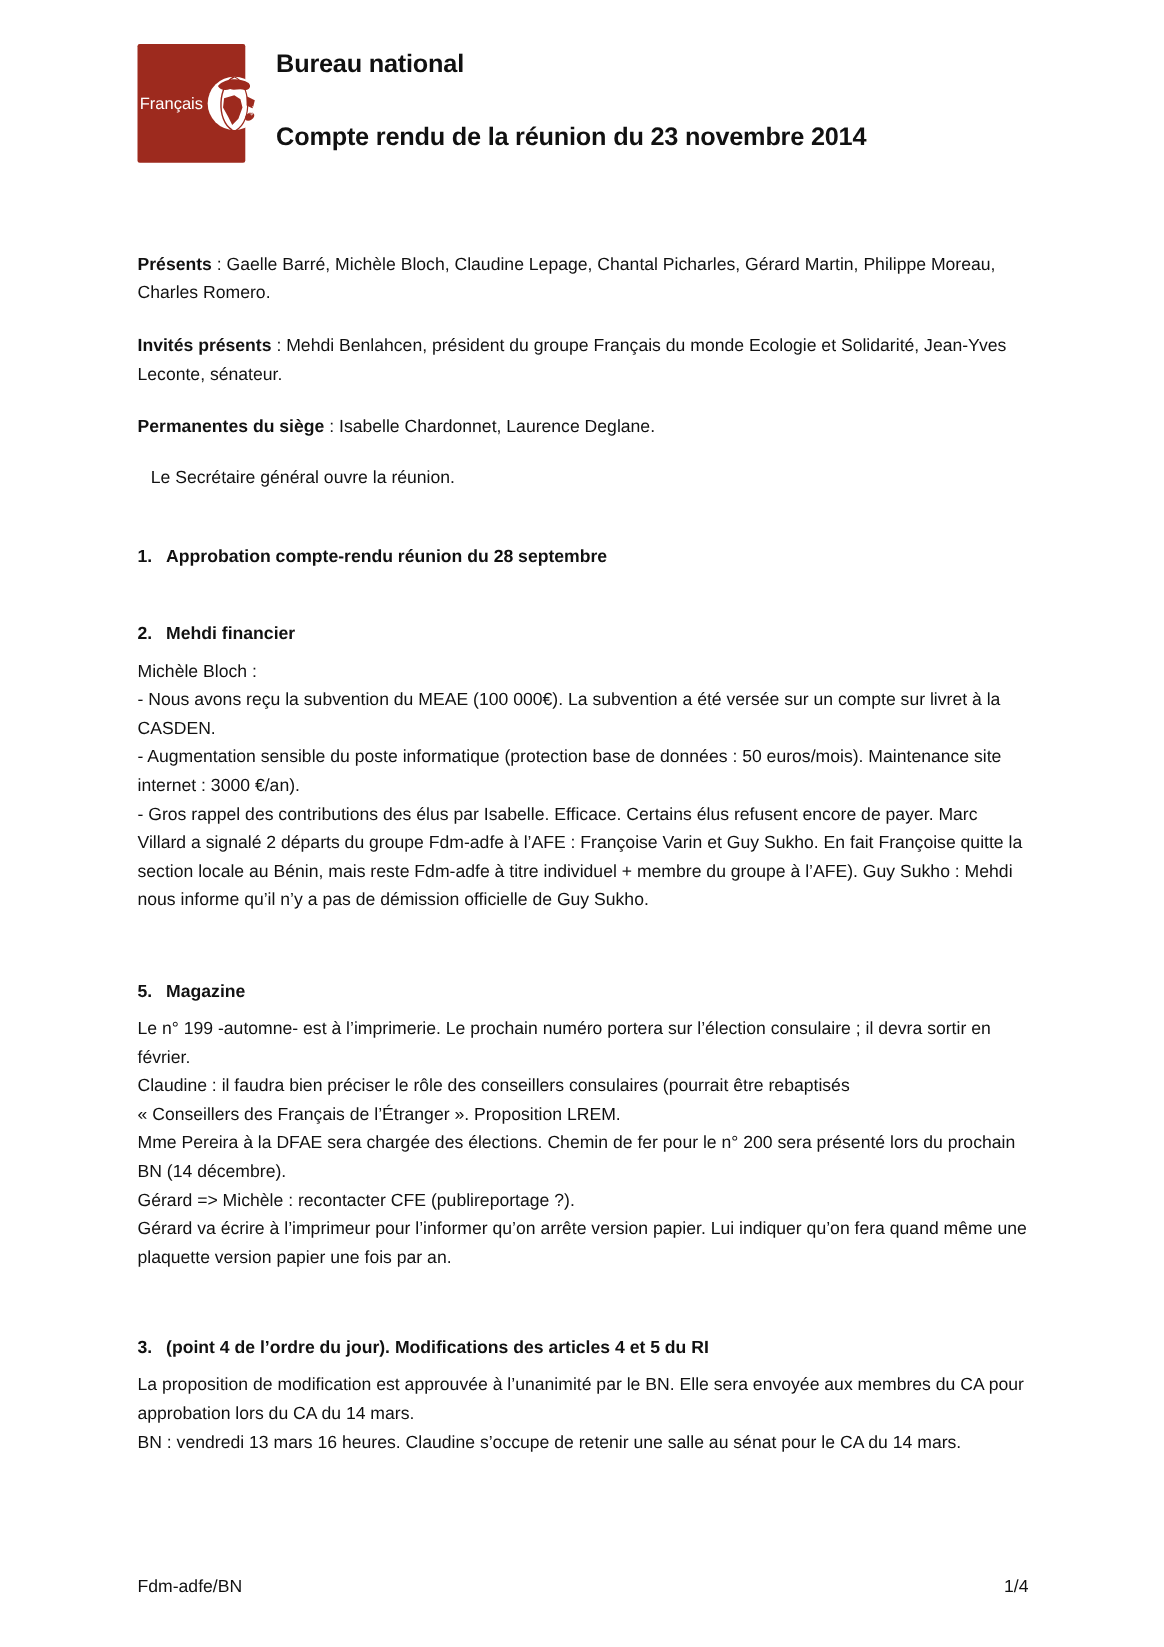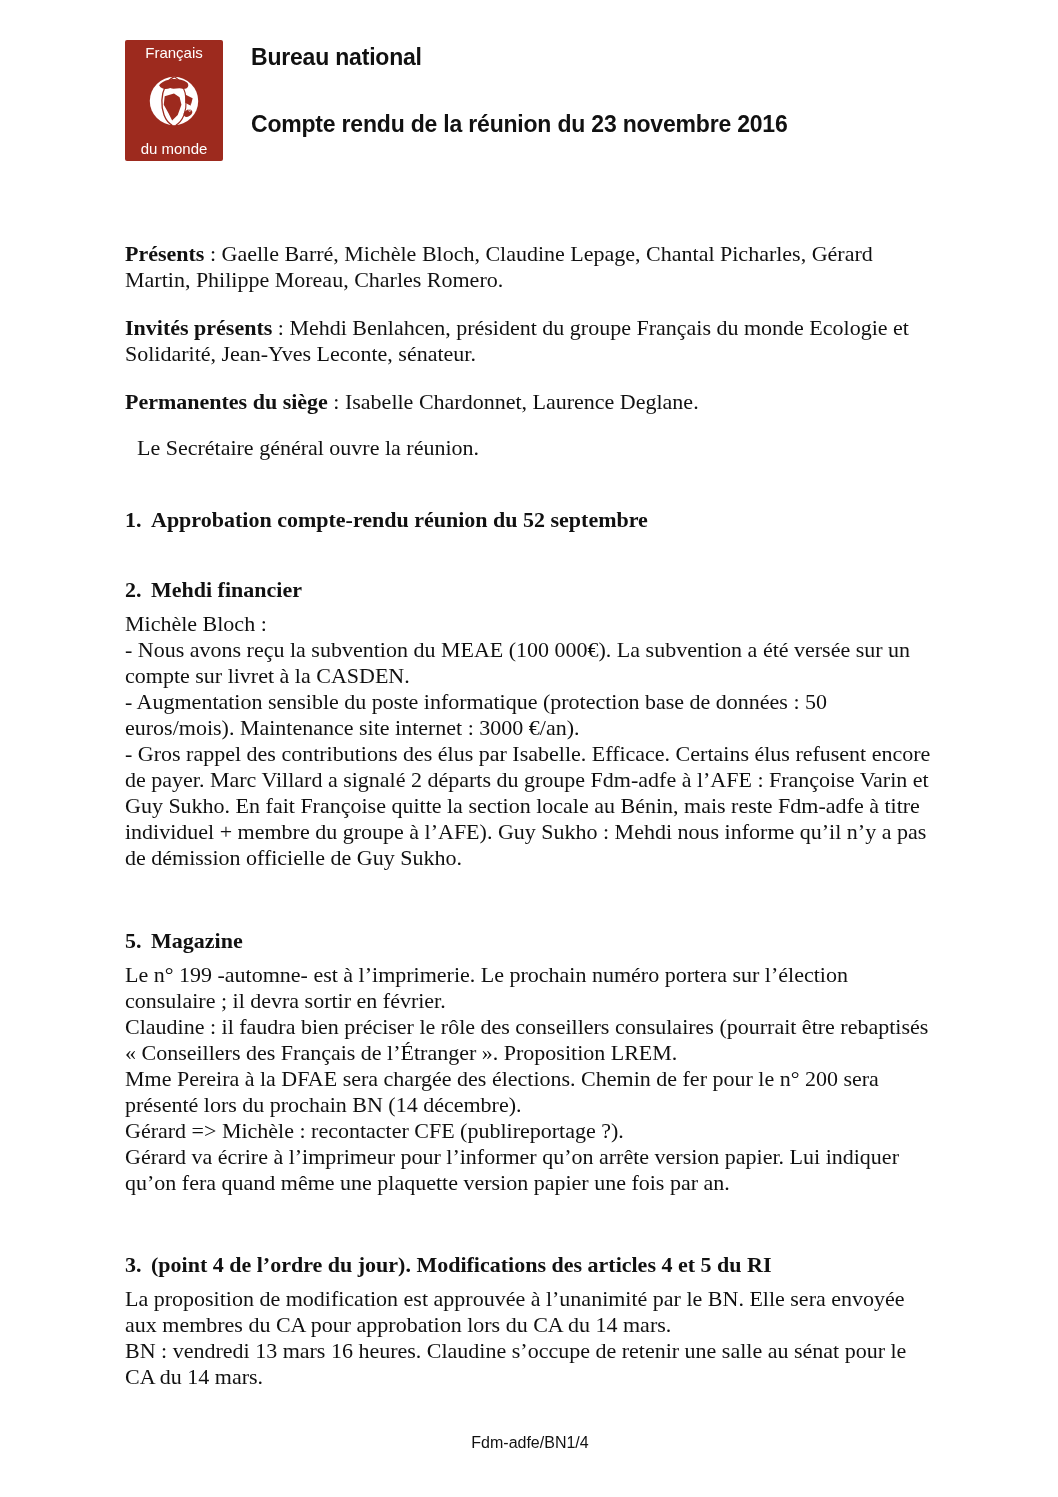--- a/index.html
+++ b/index.html
@@ -17,26 +17,26 @@
     padding: 40px 123px 0 125px;
     box-sizing: border-box;
   }
   
   .doc-header {
     display: flex;
     align-items: flex-start;
   }
   .logo {
     width: 98px;
-    height: 121px;
+    height: 108px;
     background: #9d2a1e;
     color: #ffffff;
     flex: 0 0 auto;
     display: flex;
-    flex-direction: column;
+    flex-direction: row;
     align-items: center;
     justify-content: space-between;
     padding: 4px 2px;
     box-sizing: border-box;
     border-radius: 2px;
   }
   .logo .logo-text {
     font-size: 15px;
     line-height: 17px;
     white-space: nowrap;
@@ -49,23 +49,22 @@
   .title-line {
     font-weight: bold;
     font-size: 23px;
     line-height: 26px;
     letter-spacing: -0.2px;
   }
   .title-line + .title-line { margin-top: 41px; }
 
   
   .content {
-    font-size: 22px;
+    font-size: 16px;
     line-height: 26px;
-    font-family: Liberation Serif, serif;
   }
   p { margin: 0; }
   .intro-par { margin-top: 22px; }
   .intro-par:first-of-type { margin-top: 80px; }
   .intro-label { font-weight: bold; }
   .opening-par { margin-top: 20px; margin-left: 12px; }
 
   .section-heading {
     display: flex;
     font-weight: bold;
@@ -80,21 +79,21 @@
   .sec-5 { margin-top: 57px; }
   .sec-3 { margin-top: 56px; }
 
   
   .doc-footer {
     position: absolute;
     left: 125px;
     right: 123px;
     top: 1430px;
     display: flex;
-    justify-content: center;
+    justify-content: space-between;
     font-size: 16px;
     line-height: 26px;
   }
 </style>
 </head>
 <body>
 
 <div class="page">
 
   <div class="doc-header">
@@ -109,38 +108,38 @@
           <ellipse cx="45" cy="42" rx="5" ry="3.4" fill="#9d2a1e" transform="rotate(-35 45 42)"></ellipse>
           <path d="M30,3 C14,10 12,46 28,55" fill="none" stroke="#9d2a1e" stroke-width="1.4"></path>
           <path d="M30,3 C46,10 48,46 32,55" fill="none" stroke="#9d2a1e" stroke-width="1.2"></path>
           <text x="47" y="41" font-size="6" fill="#ffffff" transform="rotate(-55 47 41)">adfe</text>
         </svg>
       </span>
       <span class="logo-text">du monde</span>
     </div>
     <div class="titles">
       <div class="title-line">Bureau national</div>
-      <div class="title-line">Compte rendu de la réunion du 23 novembre 2016</div>
+      <div class="title-line">Compte rendu de la réunion du 23 novembre 2014</div>
     </div>
   </div>
 
   <div class="content">
 
     <p class="intro-par"><span class="intro-label">Présents</span><span> : Gaelle Barré, Michèle Bloch, Claudine Lepage, Chantal Picharles, Gérard Martin, Philippe Moreau, Charles Romero.</span></p>
 
     <p class="intro-par"><span class="intro-label">Invités présents</span><span> : Mehdi Benlahcen, président du groupe Français du monde Ecologie et Solidarité, Jean-Yves Leconte, sénateur.</span></p>
 
     <p class="intro-par"><span class="intro-label">Permanentes du siège</span><span> : Isabelle Chardonnet, Laurence Deglane.</span></p>
 
     <p class="opening-par">Le Secrétaire général ouvre la réunion.</p>
 
     <div class="section sec-1">
       <div class="section-heading">
         <span class="sec-num">1.</span>
-        <span class="sec-title">Approbation compte-rendu réunion du 52 septembre</span>
+        <span class="sec-title">Approbation compte-rendu réunion du 28 septembre</span>
       </div>
     </div>
 
     <div class="section sec-2">
       <div class="section-heading">
         <span class="sec-num">2.</span>
         <span class="sec-title">Mehdi financier</span>
       </div>
       <div class="sec-body">Michèle Bloch :
 - Nous avons reçu la subvention du MEAE (100 000€). La subvention a été versée sur un compte sur livret à la CASDEN.

